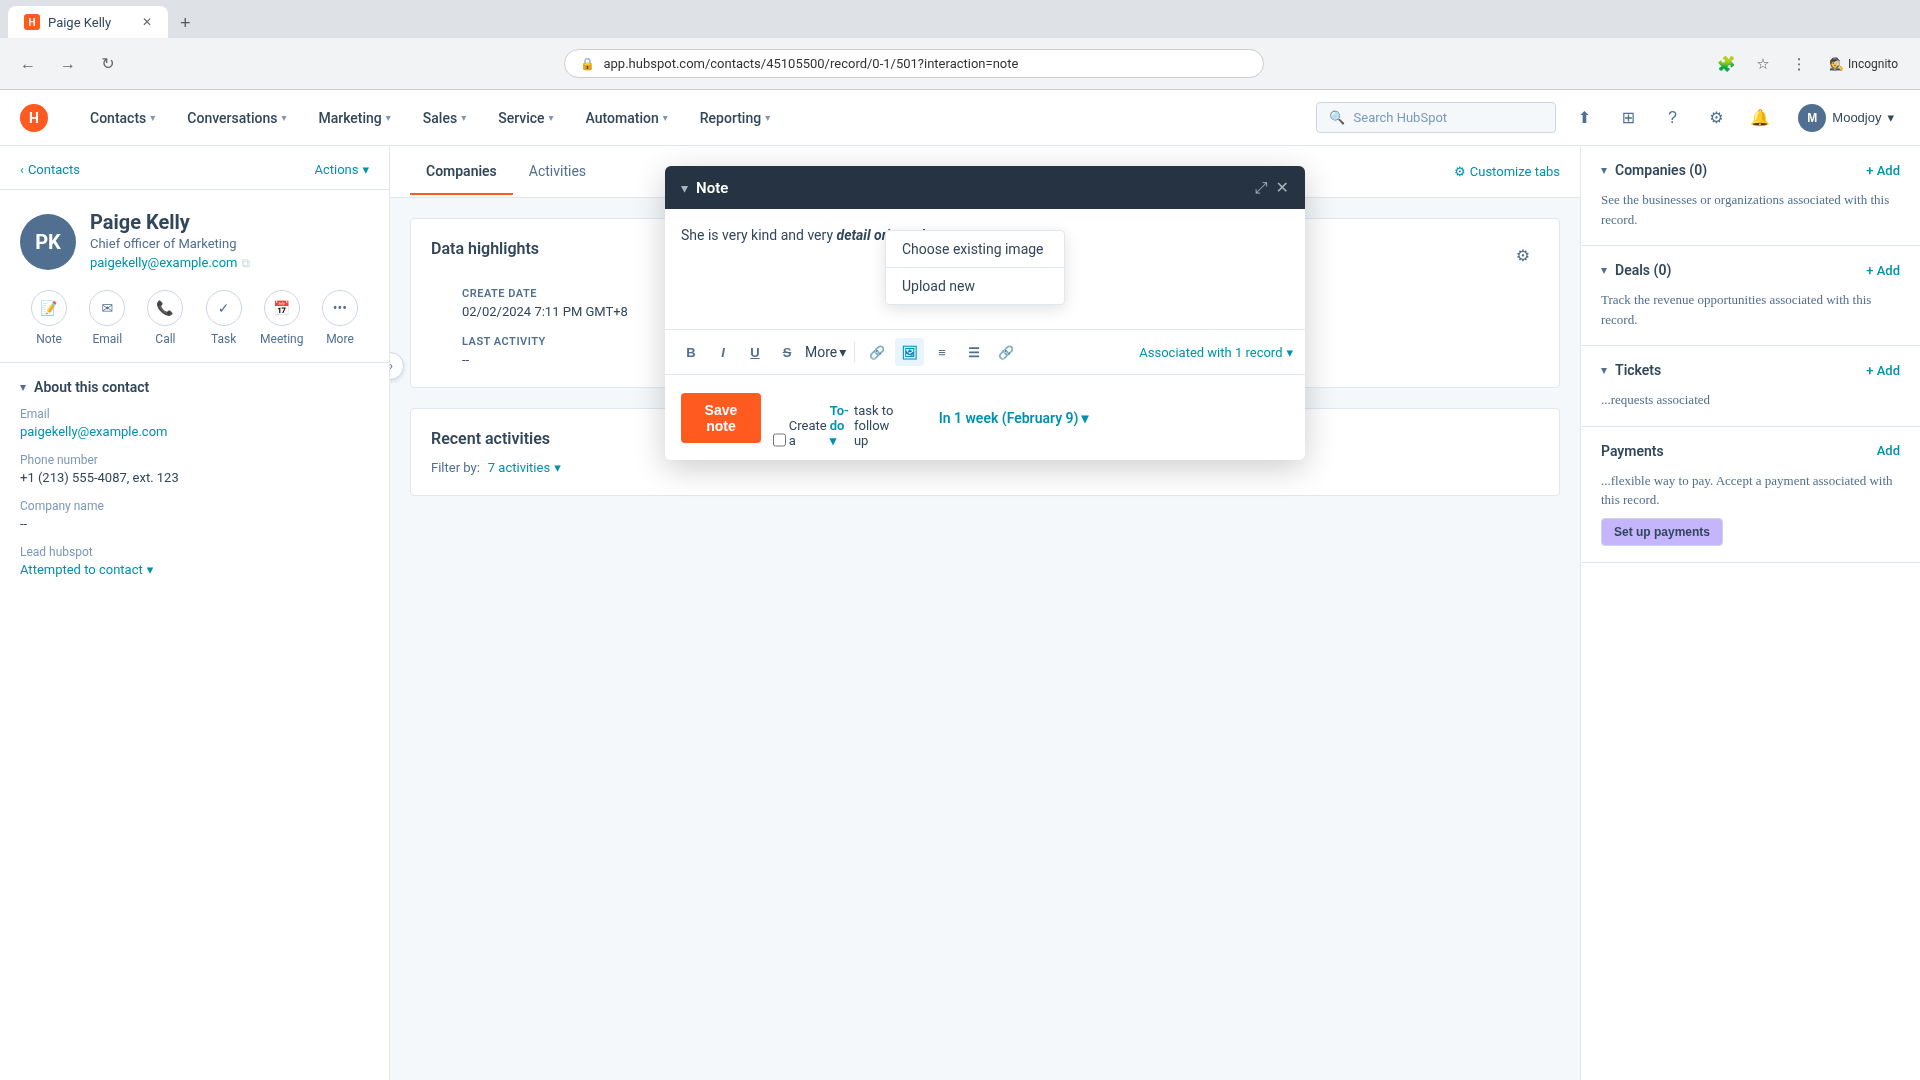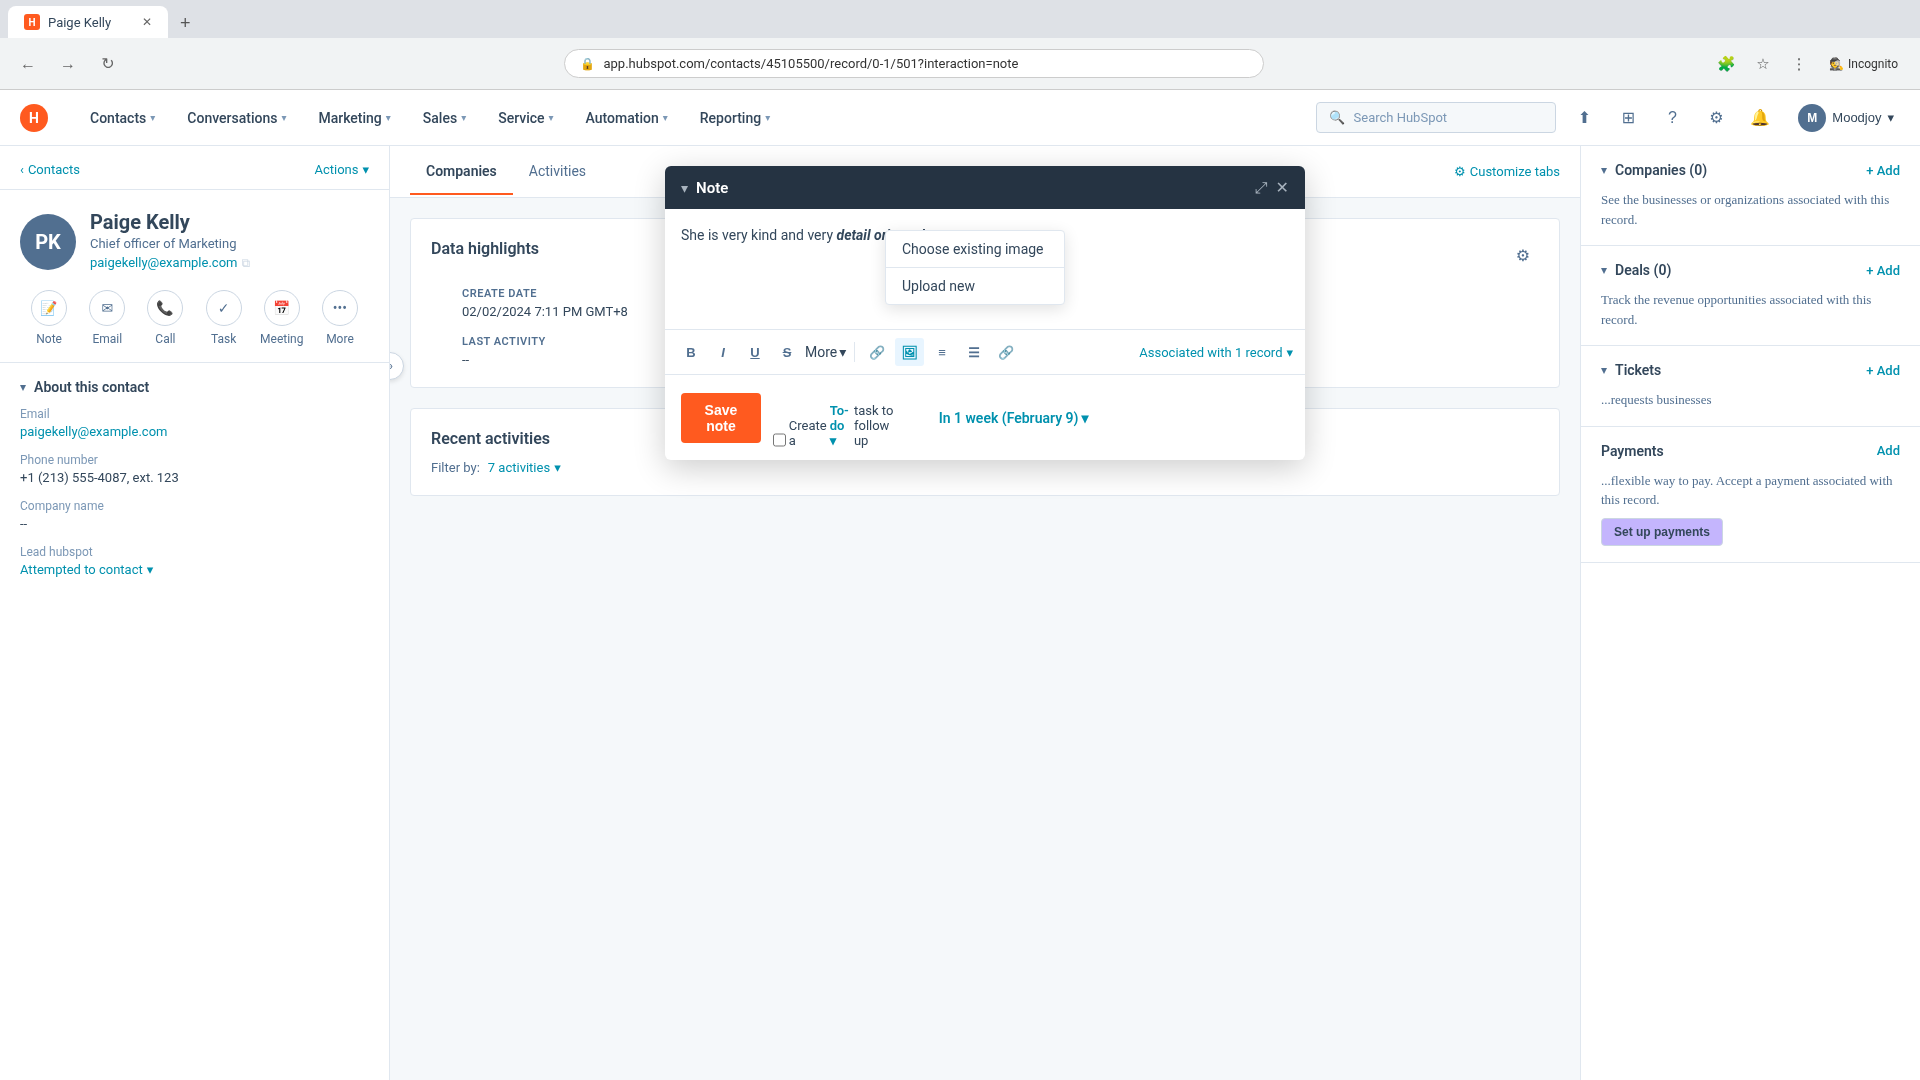--- a/index.html
+++ b/index.html
@@ -436,21 +436,21 @@
         </div>
         <p class="right-section-text">Track the revenue opportunities associated with this record.</p>
       </div>
 
       <div class="right-section">
         <div class="right-section-header">
           <span class="chevron">▾</span>
           <h3>Tickets</h3>
           <span class="add-btn">+ Add</span>
         </div>
-        <p class="right-section-text">...requests businesses</p>
+        <p class="right-section-text">...requests associated</p>
       </div>
 
       <div class="right-section">
         <div class="right-section-header">
           <h3>Payments</h3>
           <span class="add-btn">Add</span>
         </div>
         <p class="right-section-text">...flexible way to pay. Accept a payment associated with this record.</p>
         <button class="save-note-btn" style="background:#c4b5fd; color:#33475b; border:1px solid #cbd6e2; font-size:12px; padding:6px 12px; margin-top:8px;">Set up payments</button>
       </div>

